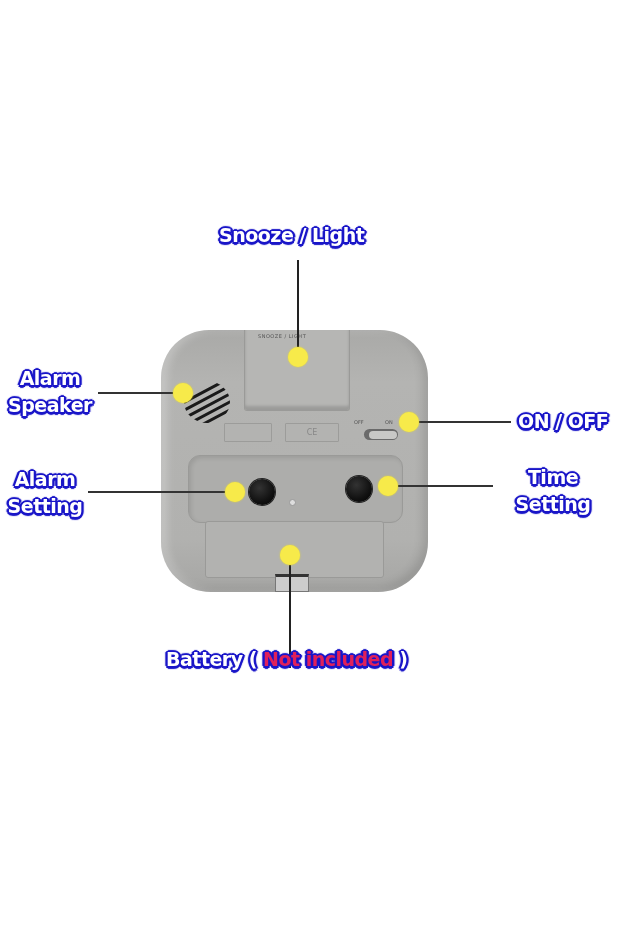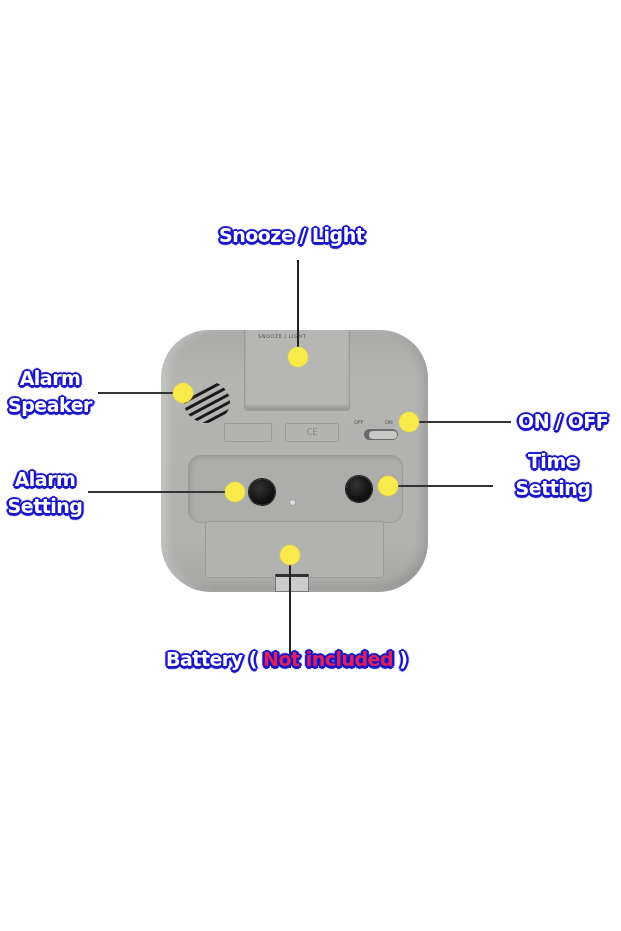--- a/index.html
+++ b/index.html
@@ -80,18 +80,18 @@
   <div>Speaker</div>
 </div>
 
 <div class="label" style="left:518px;top:408px;">ON / OFF</div>
 
 <div class="label center" style="left:2px;top:466px;width:86px;">
   <div>Alarm</div>
   <div>Setting</div>
 </div>
 
-<div class="label center" style="left:508px;top:448px;width:90px;">
+<div class="label center" style="left:508px;top:464px;width:90px;">
   <div>Time</div>
   <div>Setting</div>
 </div>
 
 <div class="label" style="left:166px;top:646px;"><span>Battery ( </span><span class="red">Not included</span><span> )</span></div>
 
 </body></html>

